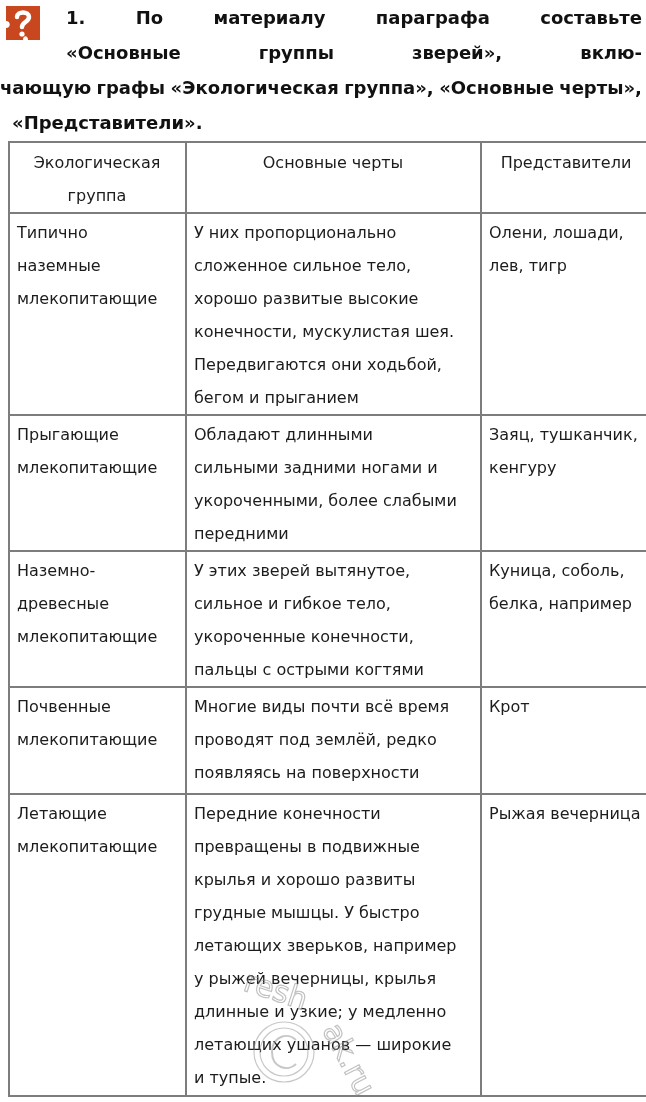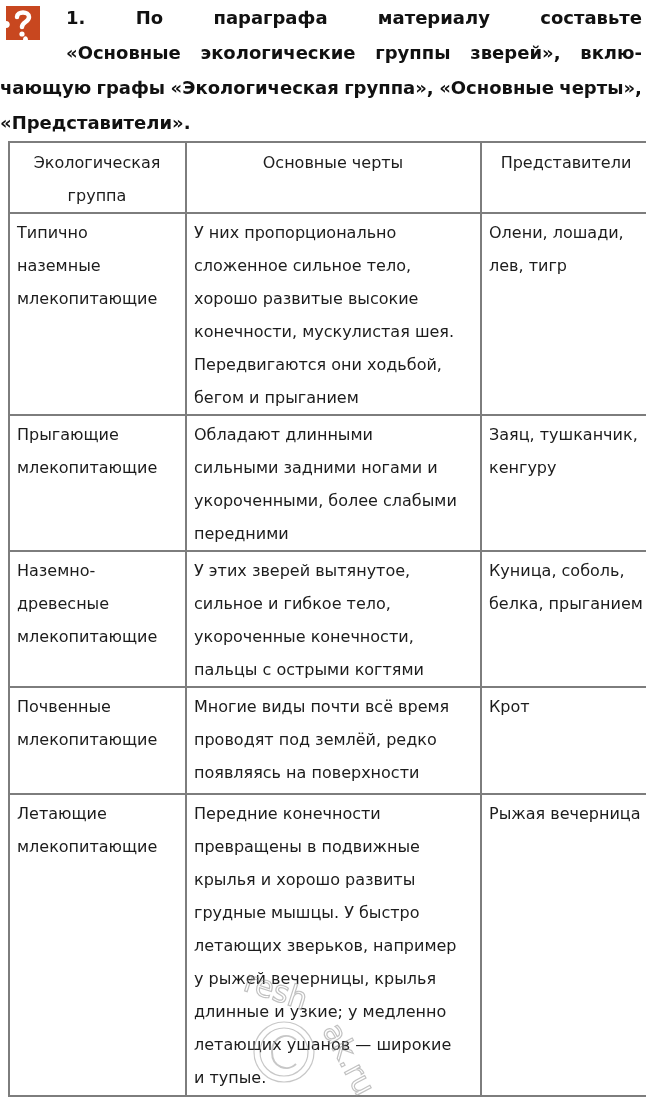--- a/index.html
+++ b/index.html
@@ -43,20 +43,21 @@
     }
     .task-text .line {
       display: block;
       text-align: justify;
       text-align-last: justify;
       white-space: nowrap;
       word-spacing: 0;
     }
     .task-text .line.last {
       text-align-last: left;
+      margin-left: 12px;
     }
     .l1 { margin-left: 66px; display:flex !important; justify-content: space-between; }
     .l2 { margin-left: 66px; display:flex !important; justify-content: space-between; }
     .l3 { display:flex !important; justify-content: space-between; }
     .l4 { }
 
     table.main {
       position: absolute;
       left: 8px;
       top: 141px;
@@ -107,27 +108,26 @@
 <div class="task">
   <svg class="task-icon" viewBox="0 0 40 38">
     <path d="M4 2 H38 V36 H26 C26 31 21 31 21 36 H4 V24 C9 24 9 17 4 17 Z" fill="#c8471f"></path>
     <path d="M15 13 C15 7 27 7 27 13 C27 18 20 18 20 23" stroke="#fff" stroke-width="4.5" fill="none" stroke-linecap="round"></path>
     <circle cx="20" cy="30" r="2.6" fill="#fff"></circle>
   </svg>
   <div class="task-text">
     <span class="line l1">
       <span>1.</span>
       <span>По</span>
+      <span>материалу</span>
       <span>параграфа</span>
-      <span>материалу</span>
       <span>составьте</span>
     </span>
     <span class="line l2">
       <span>«Основные</span>
-      <span>экологические</span>
       <span>группы</span>
       <span>зверей»,</span>
       <span>вклю-</span>
     </span>
     <span class="line l3">
       <span>чающую</span>
       <span>графы</span>
       <span>«Экологическая</span>
       <span>группа»,</span>
       <span>«Основные</span>
@@ -202,21 +202,21 @@
         <span class="cell-line">млекопитающие</span>
       </td>
       <td>
         <span class="cell-line">У этих зверей вытянутое,</span>
         <span class="cell-line">сильное и гибкое тело,</span>
         <span class="cell-line">укороченные конечности,</span>
         <span class="cell-line">пальцы с острыми когтями</span>
       </td>
       <td>
         <span class="cell-line">Куница, соболь,</span>
-        <span class="cell-line">белка, прыганием</span>
+        <span class="cell-line">белка, например</span>
       </td>
     </tr>
     <tr class="r4">
       <td>
         <span class="cell-line">Почвенные</span>
         <span class="cell-line">млекопитающие</span>
       </td>
       <td>
         <span class="cell-line">Многие виды почти всё время</span>
         <span class="cell-line">проводят под землёй, редко</span>

